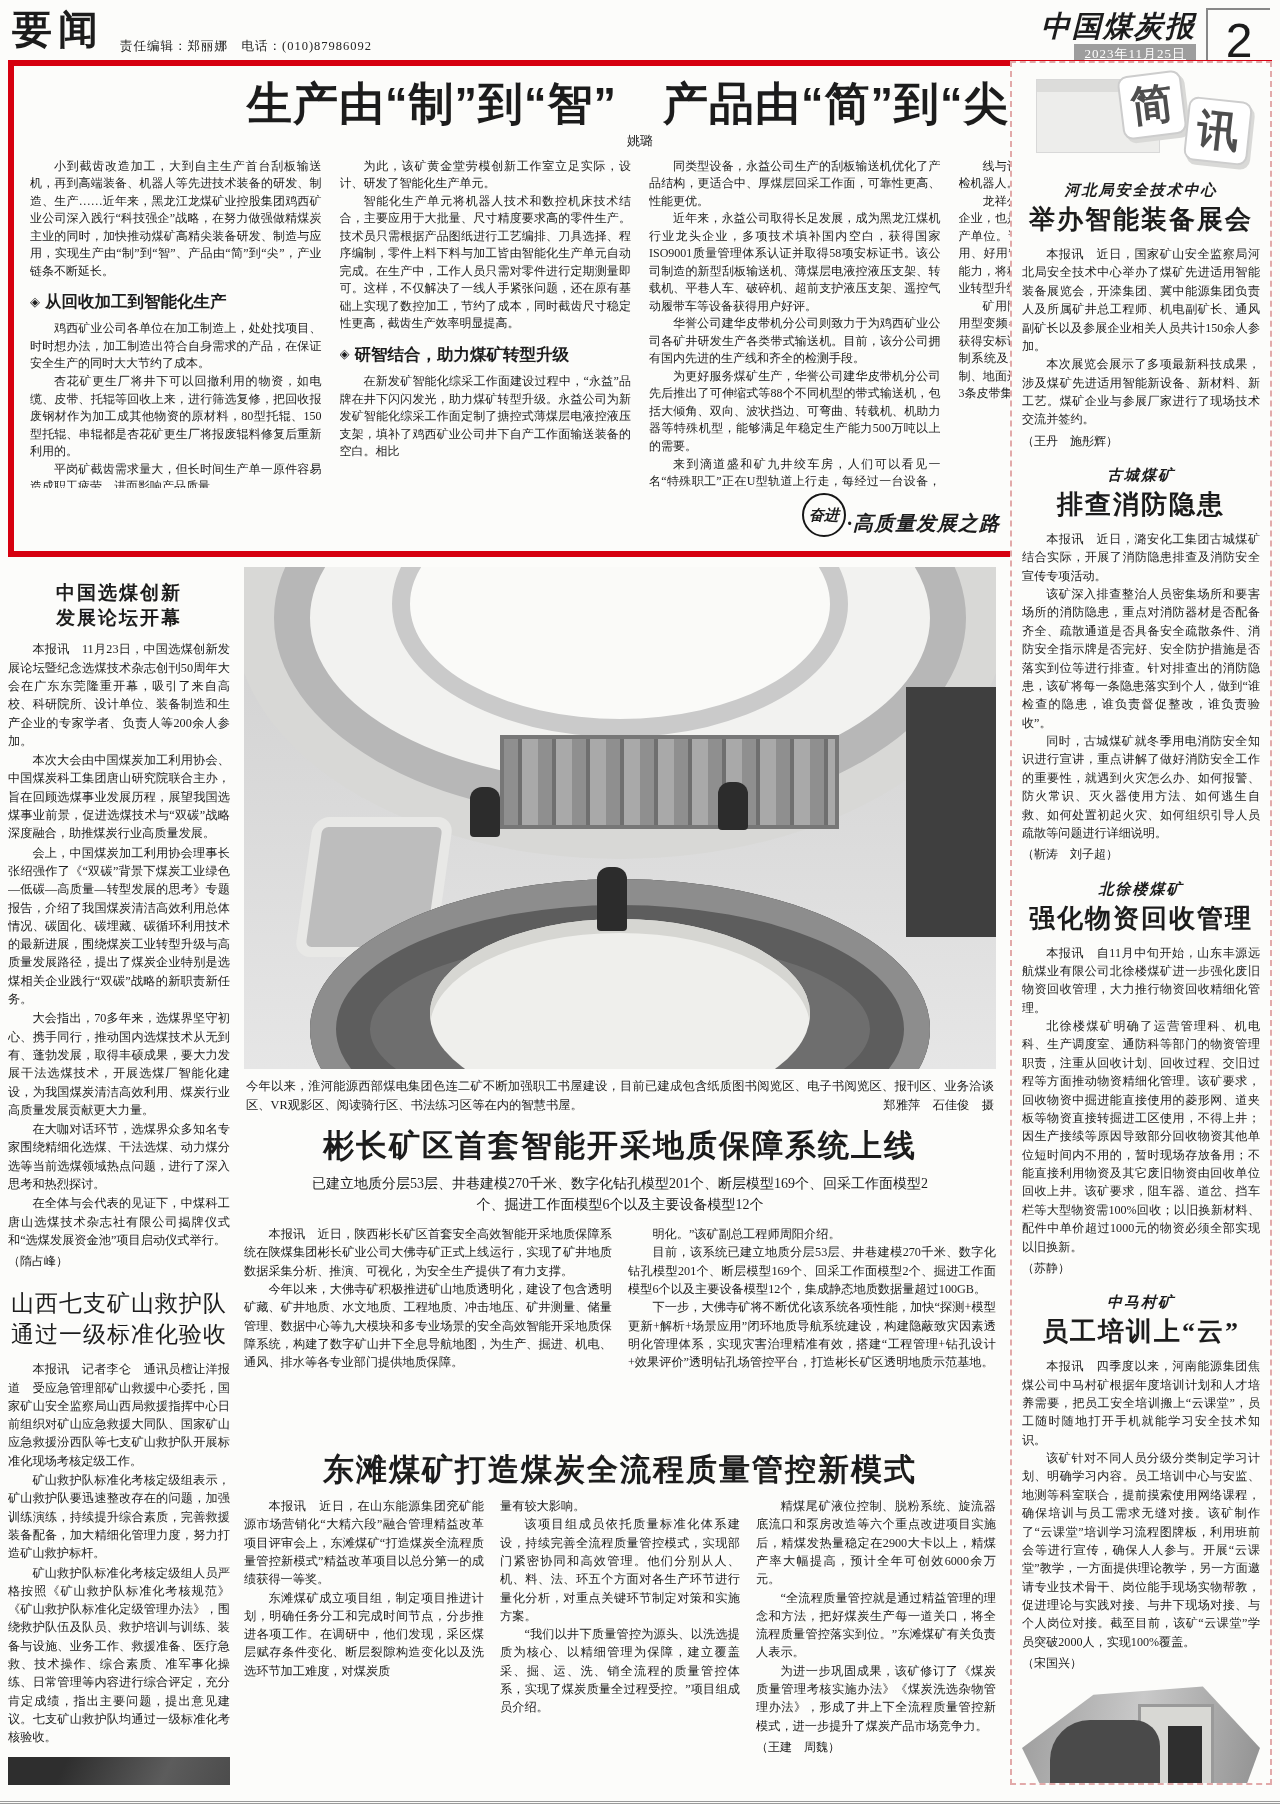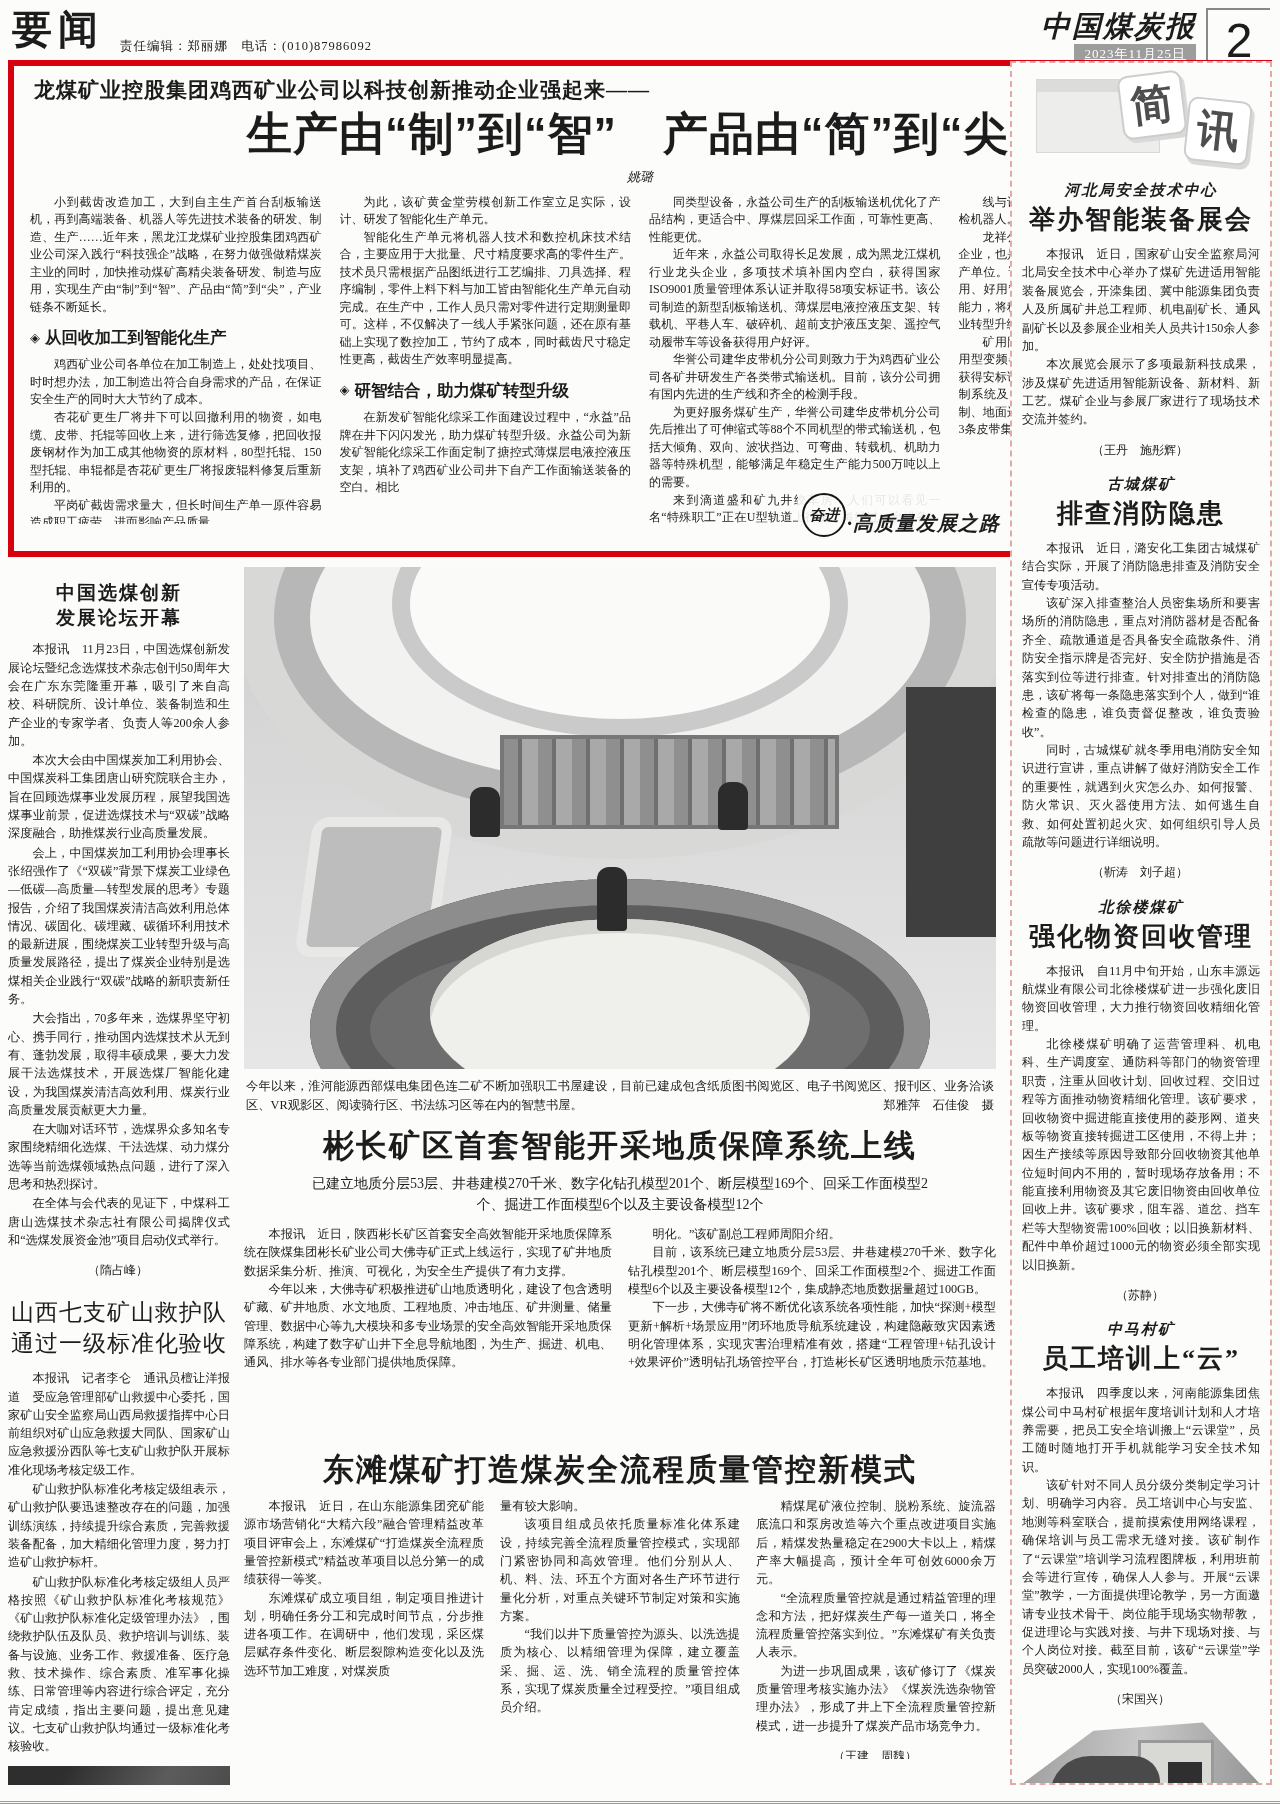--- a/index.html
+++ b/index.html
@@ -19,21 +19,21 @@
             padding:1px 10px;margin-top:3px;text-decoration:underline;}
   .page-num{width:62px;height:64px;margin-left:10px;border-left:2px solid #888;border-top:2px solid #888;
             font-size:48px;line-height:62px;text-align:center;font-family:"Liberation Sans",sans-serif;}
 
   
   .lead{position:relative;margin:2px 8px 0;border:6px solid #d6000f;padding:8px 16px 6px;
         height:497px;box-sizing:border-box;overflow:hidden;background:#fcfcfa;}
   .lead-kicker{font-size:21px;font-weight:600;letter-spacing:1px;margin:2px 0 4px 4px;}
   .lead-headline{font-family:"Liberation Sans","DejaVu Sans",sans-serif;text-align:center;
                  font-size:45px;font-weight:900;letter-spacing:1px;margin:4px 0 2px;line-height:1.15;}
-  .lead-byline{text-align:center;font-size:13px;margin:8px 0 8px;font-style:italic;}
+  .lead-byline{text-align:center;font-size:13px;margin:2px 0 8px;}
   .lead-cols{display:flex;gap:18px;}
   .col{flex:1;min-width:0;font-size:12px;line-height:1.46;text-align:justify;overflow:hidden;height:330px;}
   .bp{margin:0;text-indent:2em;}
   .subhead{font-family:"Liberation Sans","DejaVu Sans",sans-serif;font-size:16.5px;font-weight:800;
            margin:9px 0 7px;display:flex;align-items:center;gap:5px;}
   .subhead-ic{font-size:13px;line-height:1;}
   .badge{position:absolute;right:262px;bottom:12px;display:flex;align-items:flex-end;gap:1px;
          background:rgba(252,252,250,.9);padding:2px 4px;}
   .badge-seal{width:40px;height:40px;border:2.5px solid #161616;border-radius:50%;display:flex;
               align-items:center;justify-content:center;font-weight:900;font-style:italic;font-size:15px;}
@@ -47,21 +47,21 @@
         height:1218px;overflow:hidden;position:relative;}
   
   .rcol{height:1724px;margin-top:-506px;background:#fcfcfa;}
 
   h2.hl-serif{font-size:19px;font-weight:900;text-align:center;line-height:1.3;letter-spacing:2px;
               margin:14px 0 10px;font-family:"Liberation Serif","DejaVu Serif",serif;}
   h2.hl-sans{font-family:"Liberation Sans","DejaVu Sans",sans-serif;font-size:23px;font-weight:400;
              text-align:center;line-height:1.35;letter-spacing:1px;margin:18px 0 10px;}
   .body-sm{font-size:12.2px;line-height:1.5;text-align:justify;}
   .body-sm .bp{margin-bottom:1px;}
-  .sign{text-align:center;font-size:12px;margin:12px 2px 0 0;}
+  .sign{text-align:left;font-size:12px;margin:3px 2px 0 0;}
 
   
   .photo{position:relative;overflow:hidden;background:linear-gradient(#cfcfcf,#e6e6e6);}
   .photo-main{height:502px;}
   .pm-ring1{position:absolute;left:50%;top:-150px;transform:translateX(-50%);width:620px;height:330px;
             border:36px solid #b7b7b7;border-radius:50%;background:#f2f2f0;box-shadow:0 0 0 40px #d8d8d6;}
   .pm-ring2{position:absolute;left:50%;top:-96px;transform:translateX(-50%);width:420px;height:230px;
             border:18px solid #cacaca;border-radius:50%;background:#fafaf8;}
   .pm-shelf{position:absolute;left:34%;top:168px;width:44%;height:86px;
             background:repeating-linear-gradient(90deg,#8f8f8f 0 14px,#6f6f6f 14px 18px,#a9a9a9 18px 34px);
@@ -123,21 +123,20 @@
     <div class="hdr-right">
       <div class="masthead">
         <div class="masthead-name">中国煤炭报</div>
         <div class="date-bar">2023年11月25日</div>
       </div>
       <div class="page-num">2</div>
     </div>
   </div>
 
   <div class="lead">
-    <div class="lead-kicker">龙煤矿业控股集团鸡西矿业公司以科技创新推动企业强起来——</div>
     <div class="lead-headline">生产由“制”到“智”　产品由“简”到“尖”</div>
     <div class="lead-byline">姚璐</div>
     <div class="lead-cols">
       <div class="col">
         <p class="bp">小到截齿改造加工，大到自主生产首台刮板输送机，再到高端装备、机器人等先进技术装备的研发、制造、生产……近年来，黑龙江龙煤矿业控股集团鸡西矿业公司深入践行“科技强企”战略，在努力做强做精煤炭主业的同时，加快推动煤矿高精尖装备研发、制造与应用，实现生产由“制”到“智”、产品由“简”到“尖”，产业链条不断延长。</p>
         <div class="subhead">
           <span class="subhead-ic">◈</span>
           <span>从回收加工到智能化生产</span>
         </div>
         <p class="bp">鸡西矿业公司各单位在加工制造上，处处找项目、时时想办法，加工制造出符合自身需求的产品，在保证安全生产的同时大大节约了成本。</p>

